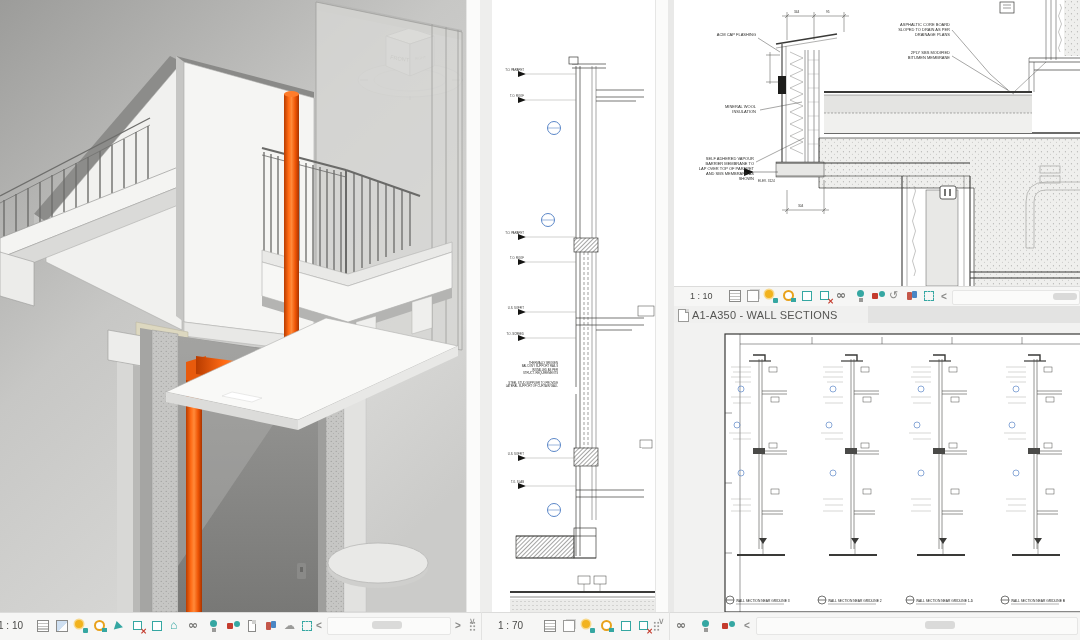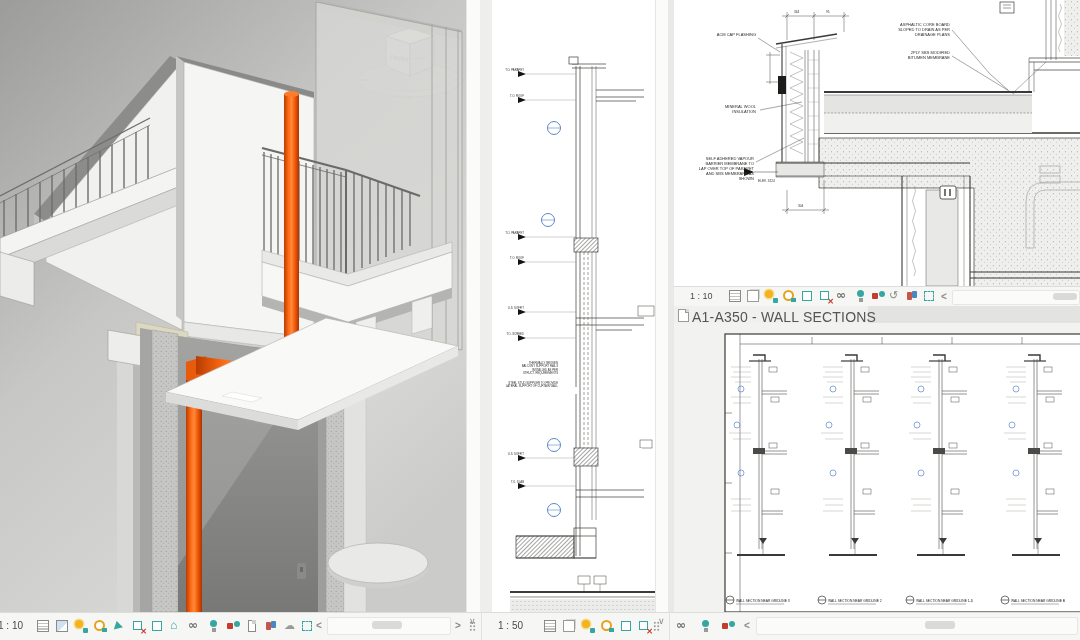--- a/index.html
+++ b/index.html
@@ -20,21 +20,21 @@
   #viewsheet{left:674px;top:323px;width:406px;height:289px;background:#f2f2f1;}
   #botbar{left:0;top:612px;width:1080px;height:28px;background:#f6f6f5;border-top:1px solid #dcdcdb;}
   .bar-sep{position:absolute;top:612px;width:1px;height:28px;background:#e2e2e1;}
   
   .scale{position:absolute;font-size:10px;color:#4a4a48;top:620px;}
   .scale-top{position:absolute;font-size:9px;color:#4a4a48;}
   .chev{position:absolute;font-size:10px;font-weight:bold;color:#8a8a88;}
   .note{position:absolute;white-space:pre-line;color:#2e2e2c;line-height:1.25;}
   .det-note{font-size:4px;text-align:right;}
   .mid-note{font-size:2.8px;text-align:right;}
-  #sheet-title{position:absolute;left:692px;top:309px;font-size:14px;color:#555553;letter-spacing:.2px;}
+  #sheet-title{position:absolute;left:692px;top:309px;font-size:11px;color:#555553;letter-spacing:.2px;}
   
   .htrack{position:absolute;top:617px;height:16px;background:#fbfbfa;border:1px solid #e6e6e5;border-radius:2px;}
   .hthumb{position:absolute;top:621px;height:8px;background:#dadad9;border-radius:3px;}
   .grip{position:absolute;width:7px;height:11px;top:621px;
         background-image:radial-gradient(circle,#9a9a98 1px,transparent 1.2px);
         background-size:3.5px 3.5px;}
   .varrow{position:absolute;font-size:9px;color:#8a8a88;}
   
   .ic{position:absolute;width:14px;height:14px;top:619px;}
   .ic-t{top:289px;}
@@ -593,21 +593,21 @@
   <span class="ic ic-selbox" style="left:300px;">
       <i></i>
     </span>
   <span class="chev" style="left:316px;top:620px;">&lt;</span>
   <div class="htrack" style="left:327px;width:122px;"></div>
   <div class="hthumb" style="left:372px;width:30px;"></div>
   <span class="chev" style="left:455px;top:620px;">&gt;</span>
   <span class="grip" style="left:469px;"></span>
   <span class="varrow" style="left:469px;top:616px;">∨</span>
 
-  <span class="scale" style="left:498px;">1 : 50</span>
+  <span class="scale" style="left:498px;">1 : 70</span>
   <span class="ic ic-detail" style="left:543px;">
       <i></i>
     </span>
   <span class="ic ic-boxw" style="left:562px;">
       <i></i>
     </span>
   <span class="ic ic-sun" style="left:581px;">
       <i class="a"></i>
       <i class="b"></i>
     </span>

